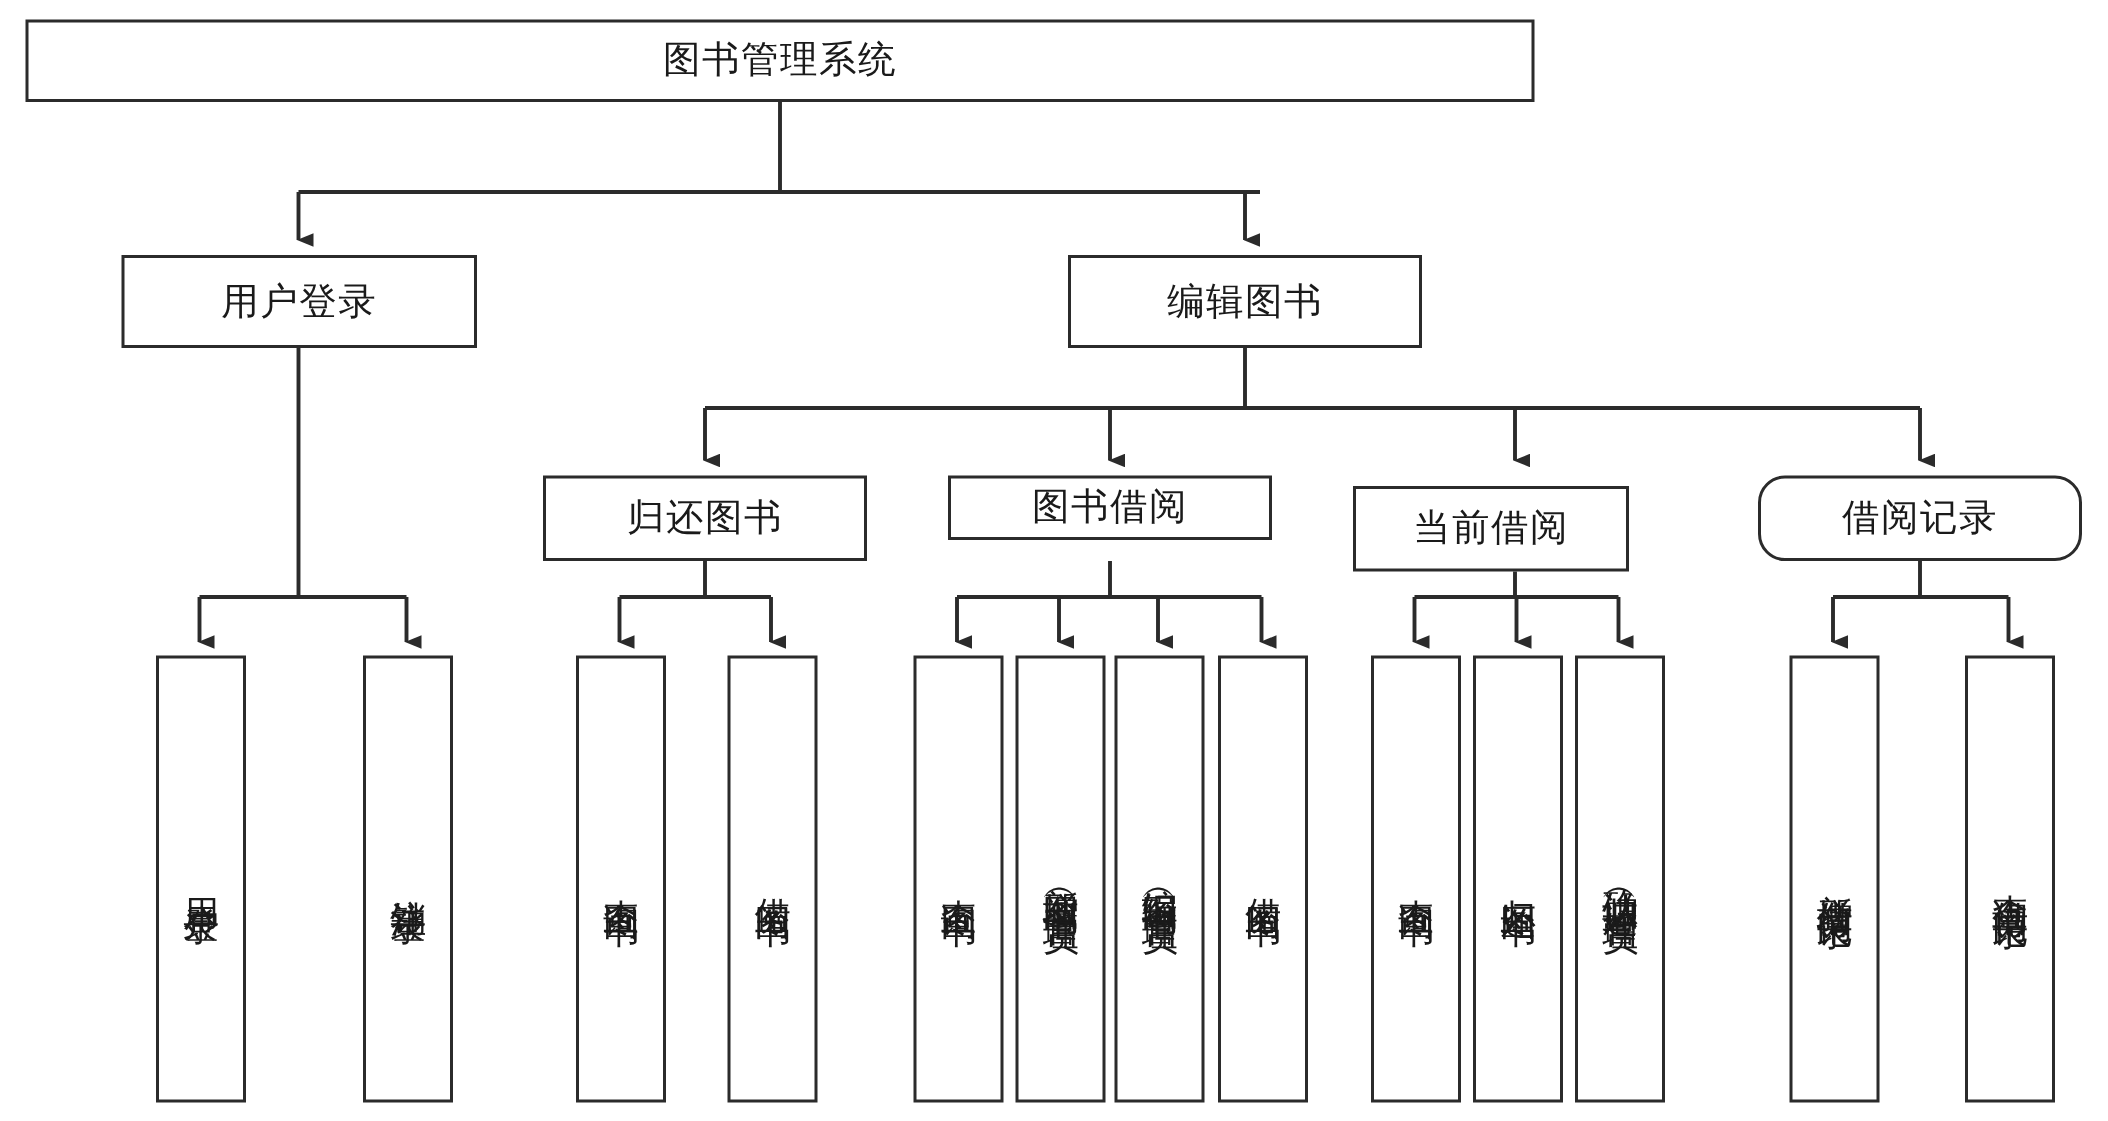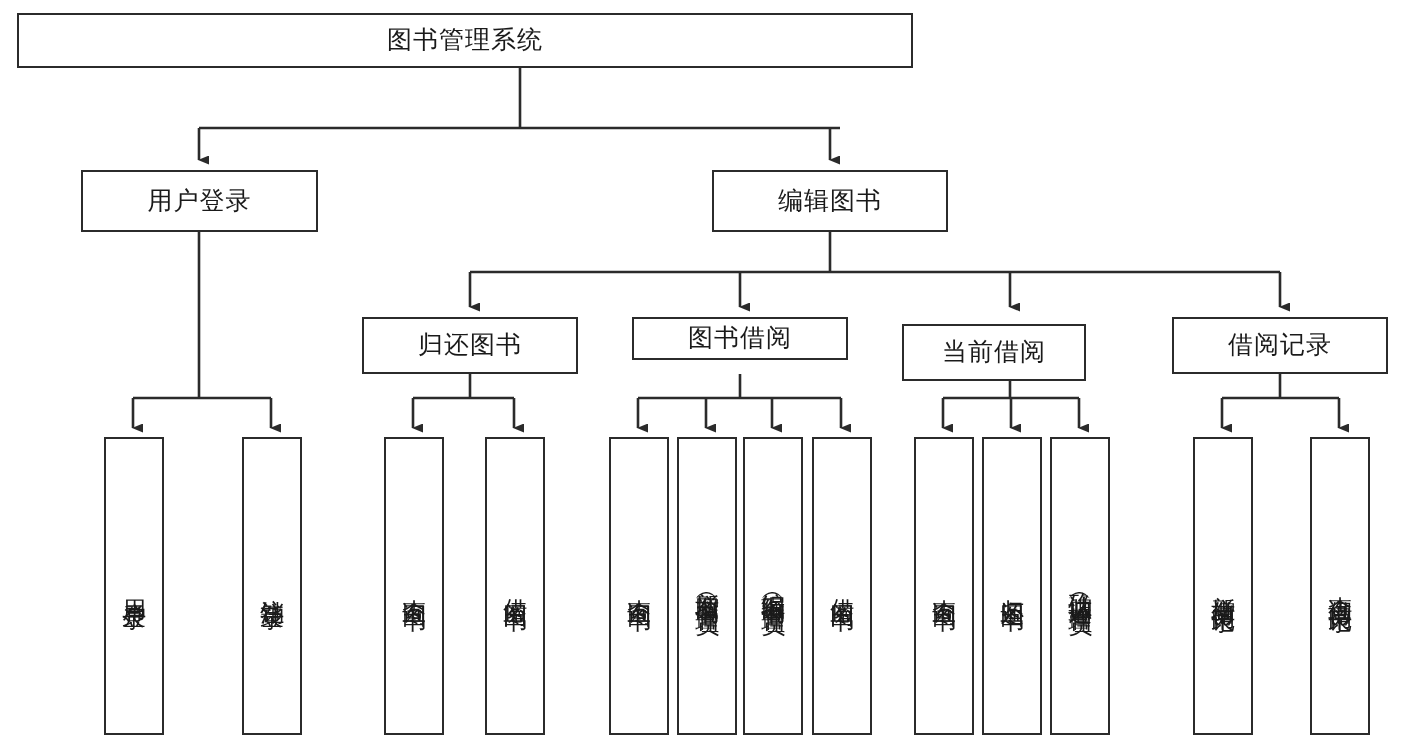--- a/index.html
+++ b/index.html
@@ -124,21 +124,21 @@
       <path d="M1011,398 L1011,428" marker-end="url(#arrowhead)"></path>
       <path d="M1079,398 L1079,428" marker-end="url(#arrowhead)"></path>
 
       <path d="M1280,374 L1280,398"></path>
       <path d="M1222,398 L1339,398"></path>
       <path d="M1222,398 L1222,428" marker-end="url(#arrowhead)"></path>
       <path d="M1339,398 L1339,428" marker-end="url(#arrowhead)"></path>
     </g>
   </svg>
 
-  <div class="node root" style="left:17px; top:13px; width:896px; height:55px;">
+  <div class="node root" style="left:17px; top:13px; width:1006px; height:55px;">
     <span class="label">图书管理系统</span>
   </div>
 
   <div class="node h" style="left:81px; top:170px; width:237px; height:62px;">
     <span class="label">用户登录</span>
   </div>
 
   <div class="node h" style="left:712px; top:170px; width:236px; height:62px;">
     <span class="label">编辑图书</span>
   </div>
@@ -148,21 +148,21 @@
   </div>
 
   <div class="node h" style="left:632px; top:317px; width:216px; height:43px;">
     <span class="label">图书借阅</span>
   </div>
 
   <div class="node h" style="left:902px; top:324px; width:184px; height:57px;">
     <span class="label">当前借阅</span>
   </div>
 
-  <div class="node h" style="left:1172px; top:317px; width:216px; height:57px;">
+  <div class="node h" style="left:1172px; top:317px; width:216px; height:57px;border-radius:18px;">
     <span class="label">借阅记录</span>
   </div>
 
   <div class="node v" style="left:104px; top:437px; width:60px; height:298px;">
     <span class="label">用户登录</span>
   </div>
   <div class="node v" style="left:242px; top:437px; width:60px; height:298px;">
     <span class="label">注销登录</span>
   </div>
 

